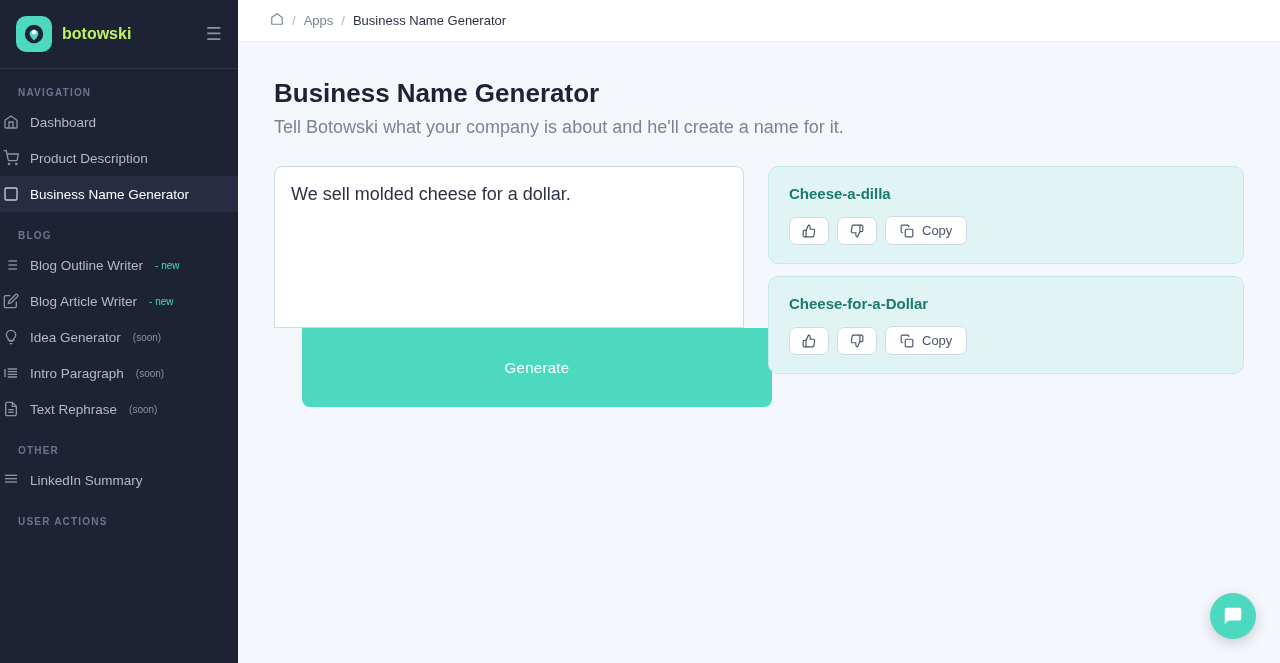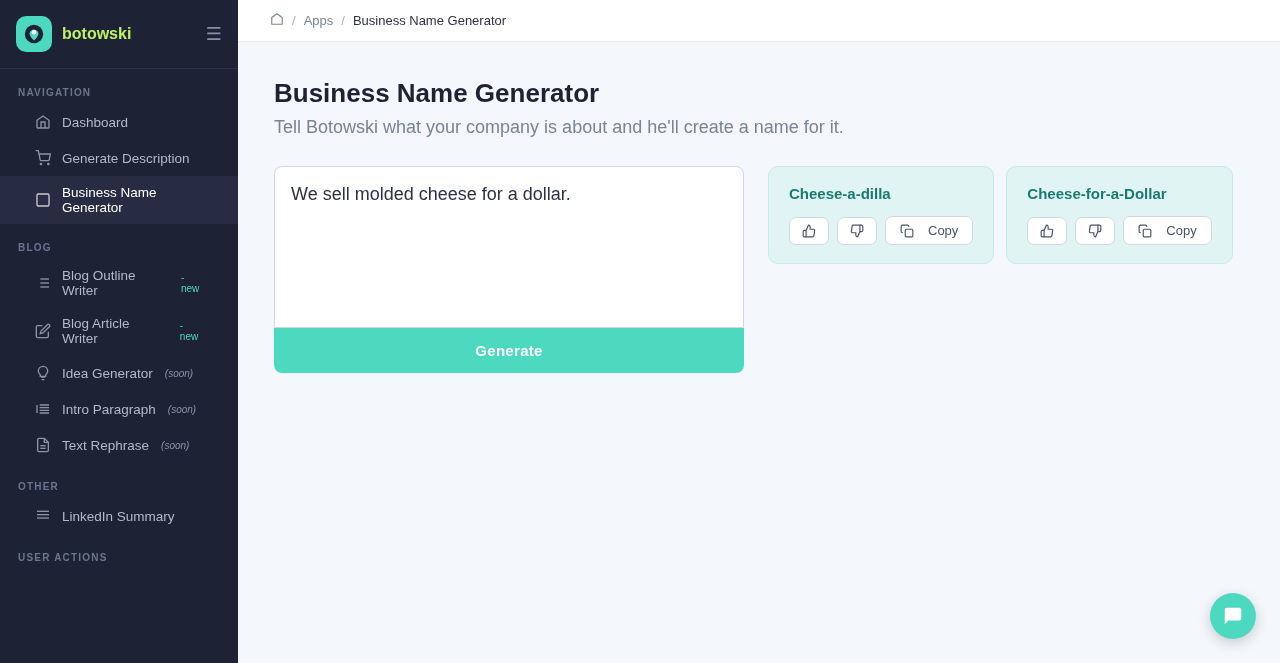--- a/index.html
+++ b/index.html
@@ -55,21 +55,21 @@
       letter-spacing: 1.2px;
       color: #6b7590;
       padding: 18px 18px 6px;
       text-transform: uppercase;
     }
 
     .sidebar-item {
       display: flex;
       align-items: center;
       gap: 10px;
-      padding: 9px 34px;
+      padding: 9px 2px;
       cursor: pointer;
       font-size: 13.5px;
       color: #b0bac8;
       border-radius: 0;
       transition: background 0.15s;
     }
     .sidebar-item.active { background: #272c42; color: #ffffff; }
     .sidebar-item .item-icon {
       width: 18px;
       height: 18px;
@@ -80,21 +80,20 @@
       opacity: 0.75;
     }
     .sidebar-item .badge-new {
       font-size: 10px;
       color: #4dd9c0;
       margin-left: 2px;
     }
     .sidebar-item .badge-soon {
       font-size: 10px;
       color: #8892a4;
-      font-style: italic;
       margin-left: 2px;
     }
 
     
     #main {
       flex: 1;
       display: flex;
       flex-direction: column;
       overflow-y: auto;
       background: #f4f7fb;
@@ -156,34 +155,36 @@
       color: #2d3147;
       resize: none;
       outline: none;
       font-family: inherit;
       background: #fff;
       line-height: 1.5;
     }
 
     #generate-btn {
       width: 100%;
-      padding: 14px;
+      padding: 31px;
       background: #4dd9c0;
       color: #fff;
       border: none;
       border-radius: 0 0 8px 8px;
       font-size: 15px;
-      font-weight: 700;
+      font-weight: 400;
       cursor: pointer;
       letter-spacing: 0.3px;
+      margin-left: 28px;
     }
 
     #results-column {
       flex: 1;
       display: flex;
+      flex-direction: column;
       gap: 12px;
     }
 
     .result-card {
       background: #e0f5f3;
       border: 1px solid #c5eae7;
       border-radius: 10px;
       padding: 18px 20px;
     }
     .result-card-name {
@@ -193,21 +194,21 @@
       margin-bottom: 14px;
     }
     .result-card-actions {
       display: flex;
       gap: 8px;
       align-items: center;
     }
     .action-btn {
       display: flex;
       align-items: center;
-      gap: 14px;
+      gap: 8px;
       padding: 6px 12px;
       border: 1.5px solid #d0d8e8;
       background: #fff;
       border-radius: 7px;
       cursor: pointer;
       font-size: 13px;
       color: #4a5568;
       font-family: inherit;
     }
     .action-btn.copy-btn {
@@ -261,21 +262,21 @@
   </div>
 
   <div class="sidebar-item">
     <span class="item-icon">
       <svg width="16" height="16" viewBox="0 0 24 24" fill="none" stroke="currentColor" stroke-width="2">
           <circle cx="9" cy="21" r="1"></circle>
           <circle cx="20" cy="21" r="1"></circle>
           <path d="M1 1h4l2.68 13.39a2 2 0 002 1.61h9.72a2 2 0 002-1.61L23 6H6"></path>
         </svg>
     </span>
-    <span>Generate Description</span>
+    <span>Product Description</span>
   </div>
   <div class="sidebar-item active">
     <span class="item-icon">
       <svg width="16" height="16" viewBox="0 0 24 24" fill="none" stroke="currentColor" stroke-width="2">
           <rect x="3" y="3" width="18" height="18" rx="2"></rect>
         </svg>
     </span>
     <span>Business Name Generator</span>
   </div>
 

